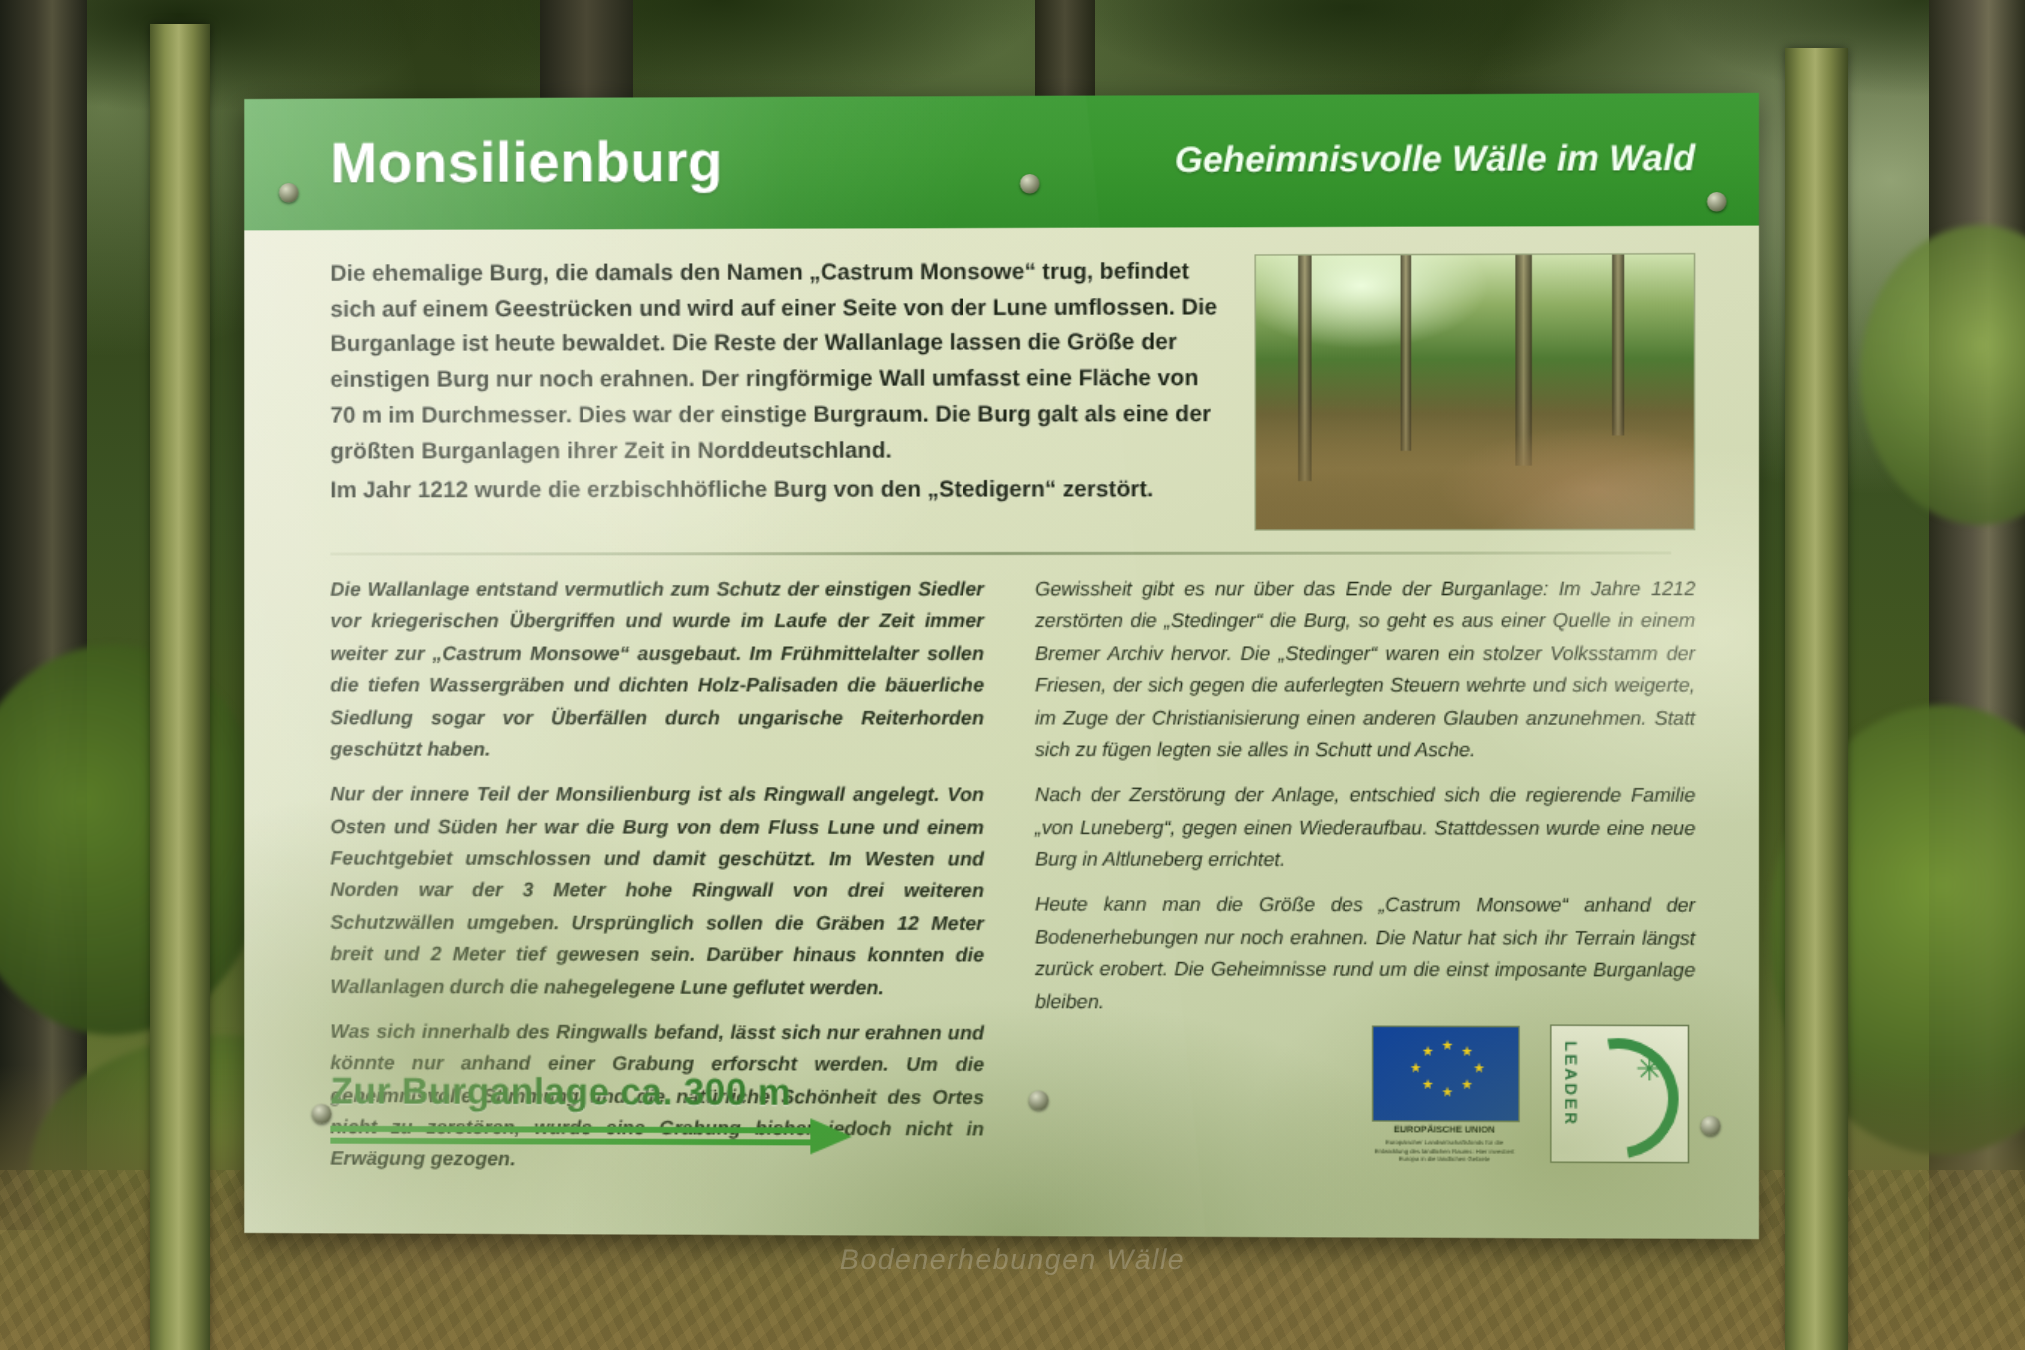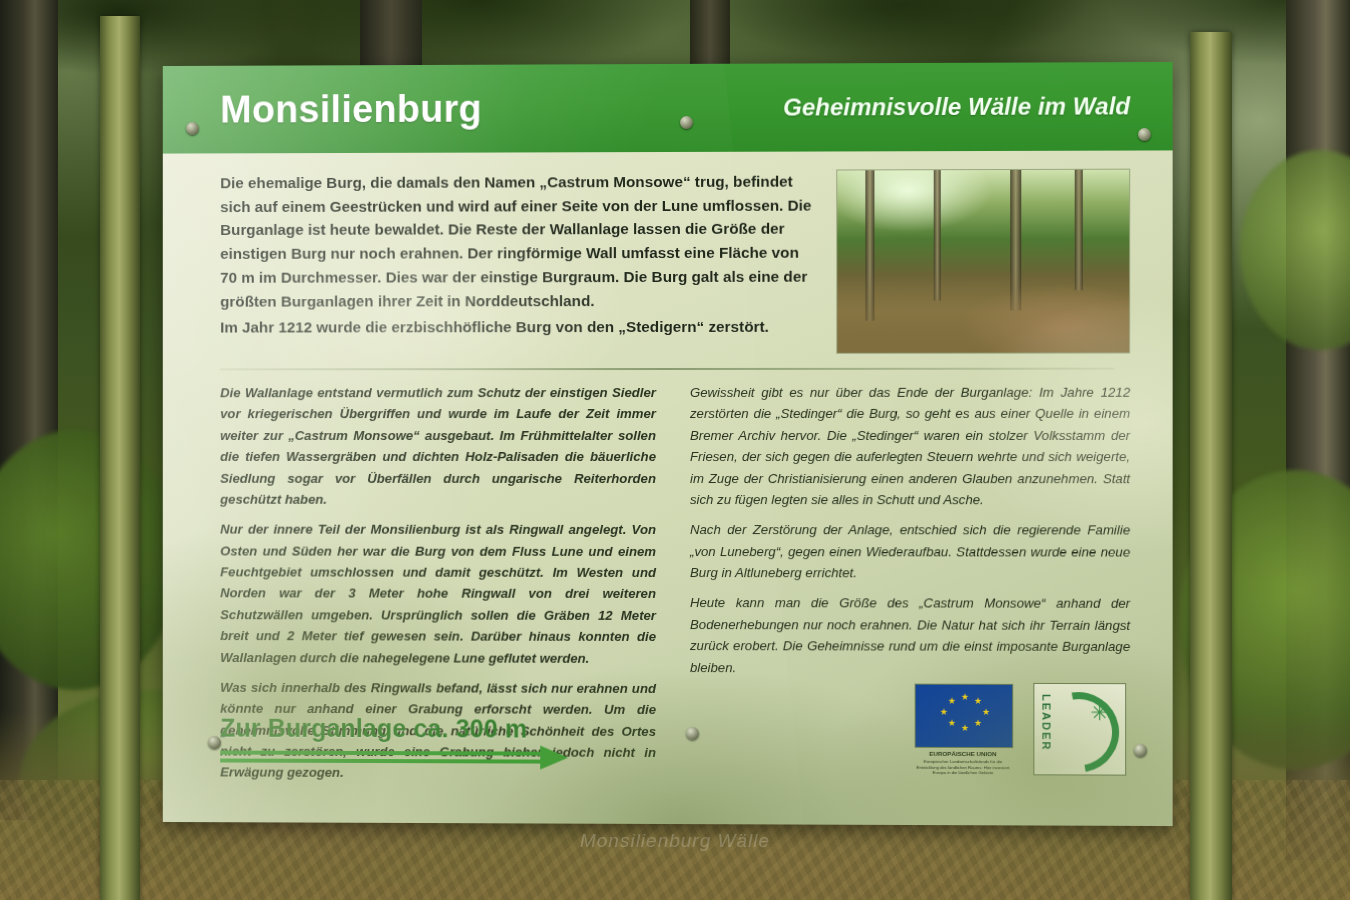--- a/index.html
+++ b/index.html
@@ -435,14 +435,14 @@
     <div class="sign-glare"></div>
   </div>
 
   <div class="bolt" style="left:186px; top:122px;"></div>
   <div class="bolt" style="left:680px; top:116px;"></div>
   <div class="bolt" style="left:1138px; top:128px;"></div>
   <div class="bolt" style="left:208px; top:736px;"></div>
   <div class="bolt" style="left:686px; top:727px;"></div>
   <div class="bolt" style="left:1134px; top:744px;"></div>
 
-  <div class="watermark">Monsilienburg Wälle</div>
+  <div class="watermark">Bodenerhebungen Wälle</div>
 </div>
 
 </body></html>

